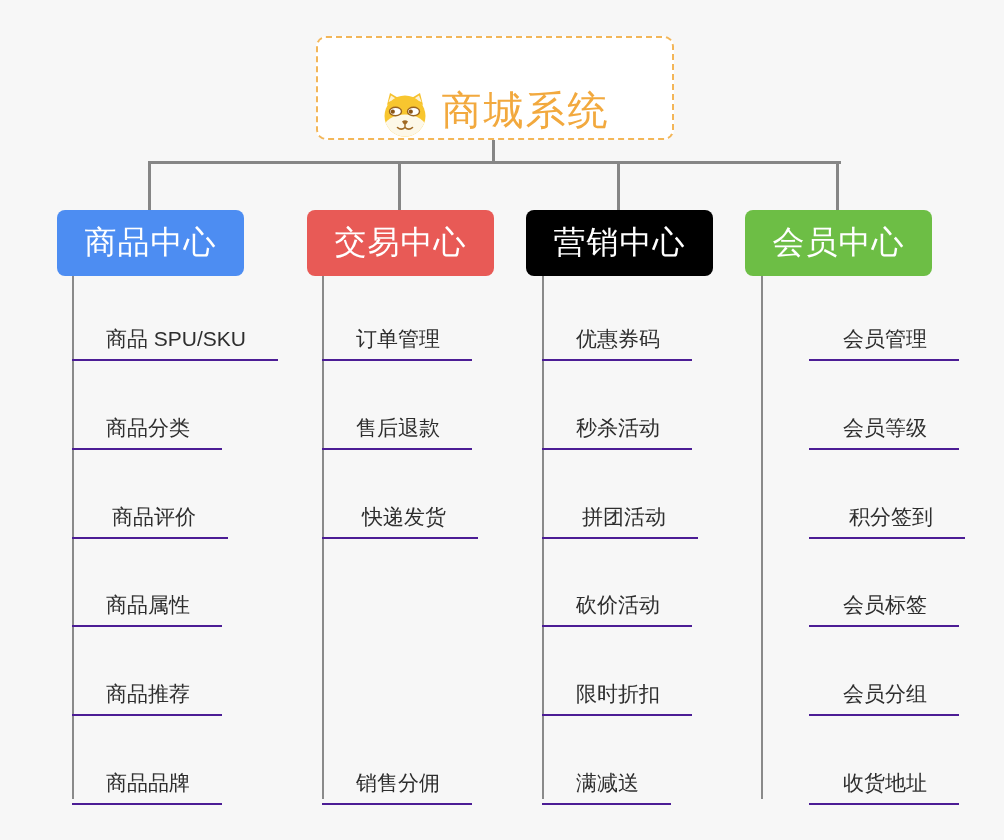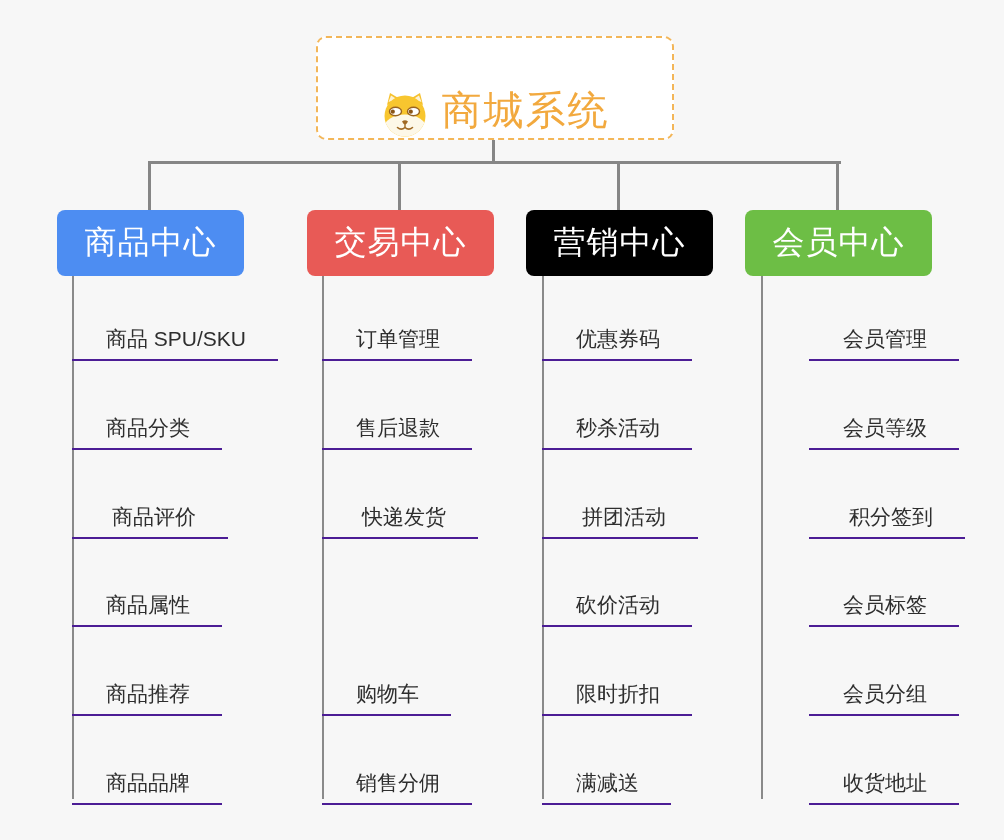--- a/index.html
+++ b/index.html
@@ -90,21 +90,20 @@
   <div class="child-node col-1 row-0">商品 SPU/SKU</div>
   <div class="child-node col-1 row-1">商品分类</div>
   <div class="child-node col-1 row-2">商品评价</div>
   <div class="child-node col-1 row-3">商品属性</div>
   <div class="child-node col-1 row-4">商品推荐</div>
   <div class="child-node col-1 row-5">商品品牌</div>
 
   <div class="child-node col-2 row-0">订单管理</div>
   <div class="child-node col-2 row-1">售后退款</div>
   <div class="child-node col-2 row-2">快递发货</div>
-  <div class="child-node col-2 row-4">购物车</div>
   <div class="child-node col-2 row-5">销售分佣</div>
 
   <div class="child-node col-3 row-0">优惠券码</div>
   <div class="child-node col-3 row-1">秒杀活动</div>
   <div class="child-node col-3 row-2">拼团活动</div>
   <div class="child-node col-3 row-3">砍价活动</div>
   <div class="child-node col-3 row-4">限时折扣</div>
   <div class="child-node col-3 row-5">满减送</div>
 
   <div class="child-node col-4 row-0">会员管理</div>

